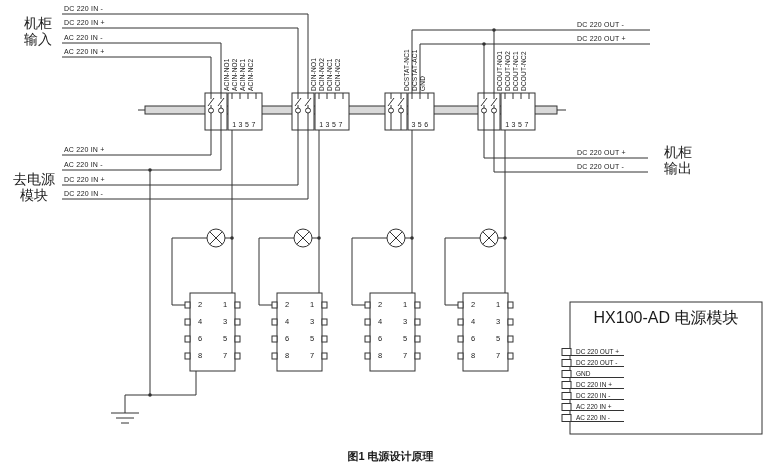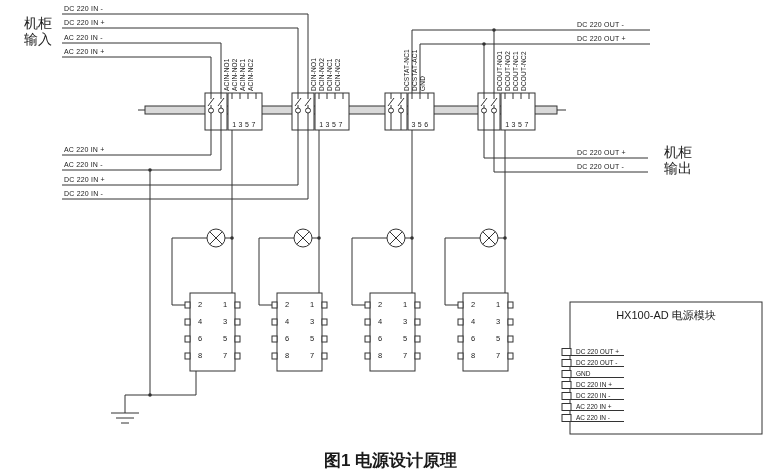--- a/index.html
+++ b/index.html
@@ -7,22 +7,22 @@
          font-family:"Liberation Sans",sans-serif;color:#1a1a1a;overflow:hidden;}
   .stage svg{position:absolute;left:0;top:0;}
   .t{position:absolute;white-space:pre-line;}
   .sig{font-size:7px;line-height:9px;white-space:nowrap;letter-spacing:.2px;}
   .grp{font-size:14px;line-height:16px;text-align:center;}
   .num{font-size:7px;line-height:9px;letter-spacing:2.5px;text-align:center;}
   .vlabel{position:absolute;font-size:6.5px;line-height:8px;height:8px;white-space:nowrap;
           transform:rotate(-90deg);transform-origin:0 100%;letter-spacing:.2px;}
   .pcol{font-size:7.5px;line-height:17px;text-align:center;width:12px;}
   .modpin{font-size:6.5px;line-height:8px;white-space:nowrap;}
-  .modtitle{font-size:11px;text-align:center;width:192px;}
-  .caption{font-size:17px;font-weight:bold;text-align:center;width:781px;}
+  .modtitle{font-size:16px;text-align:center;width:192px;}
+  .caption{font-size:11px;font-weight:bold;text-align:center;width:781px;}
   .w{stroke:#333;stroke-width:1;fill:none;}
   .box{fill:#ffffff;stroke:#333;stroke-width:1;}
   .bus{fill:#d9d9d9;stroke:#333;stroke-width:1;}
   .dot{fill:#333;stroke:none;}
 </style>
 </head>
 <body>
 
 <div class="stage">
 
@@ -123,20 +123,22 @@
         <circle class="dot" cx="319" cy="238" r="1.8"></circle>
       <circle class="dot" cx="412" cy="238" r="1.8"></circle>
         <circle class="dot" cx="505" cy="238" r="1.8"></circle>
     </g>
   </svg>
 
   <div class="t grp" style="left:16px;top:15px;width:44px">机柜
 输入</div>
   <div class="t grp" style="left:656px;top:144px;width:44px">机柜
 输出</div>
+  <div class="t grp" style="left:8px;top:171px;width:52px">去电源
+模块</div>
 
   <div class="t sig" style="left:64px;top:4px">DC 220 IN -</div>
   <div class="t sig" style="left:64px;top:18px">DC 220 IN +</div>
   <div class="t sig" style="left:64px;top:33px">AC 220 IN -</div>
   <div class="t sig" style="left:64px;top:47px">AC 220 IN +</div>
 
   <div class="t sig" style="left:577px;top:20px">DC 220 OUT -</div>
   <div class="t sig" style="left:577px;top:34px">DC 220 OUT +</div>
 
   <div class="t sig" style="left:577px;top:148px">DC 220 OUT +</div>

